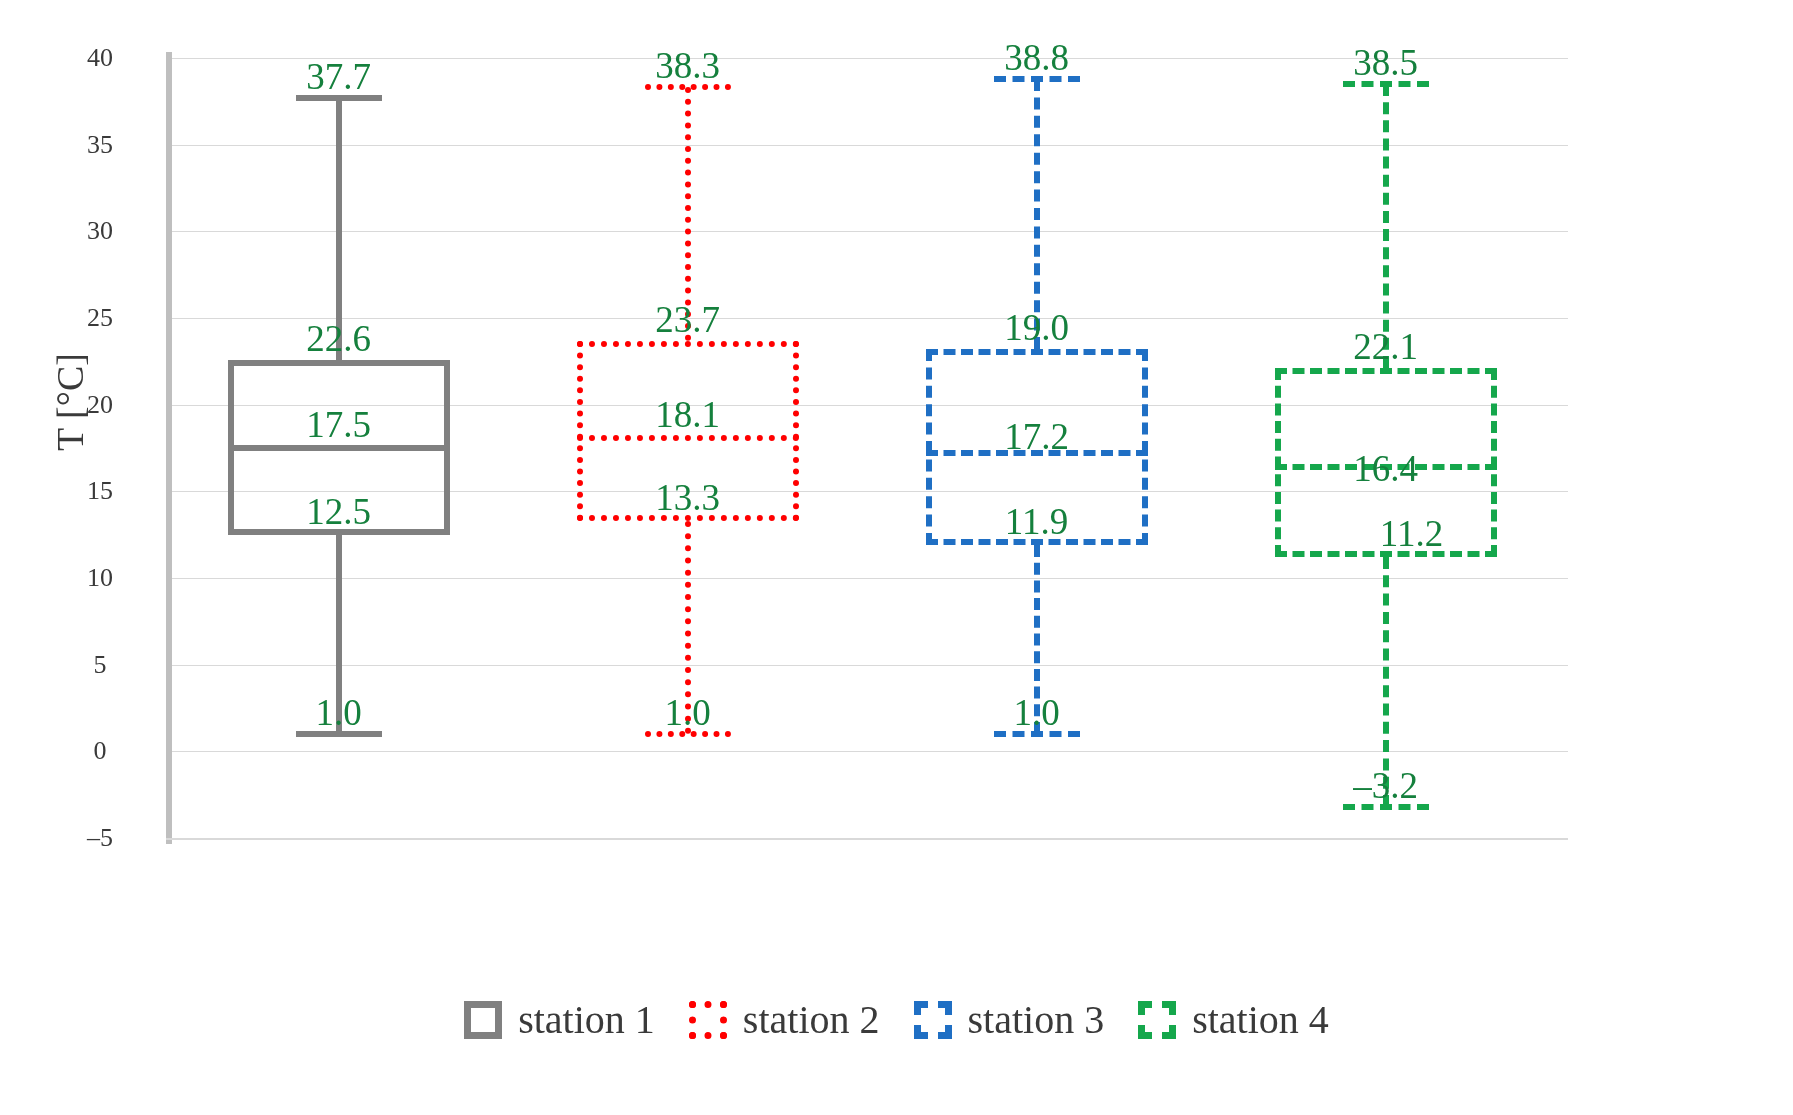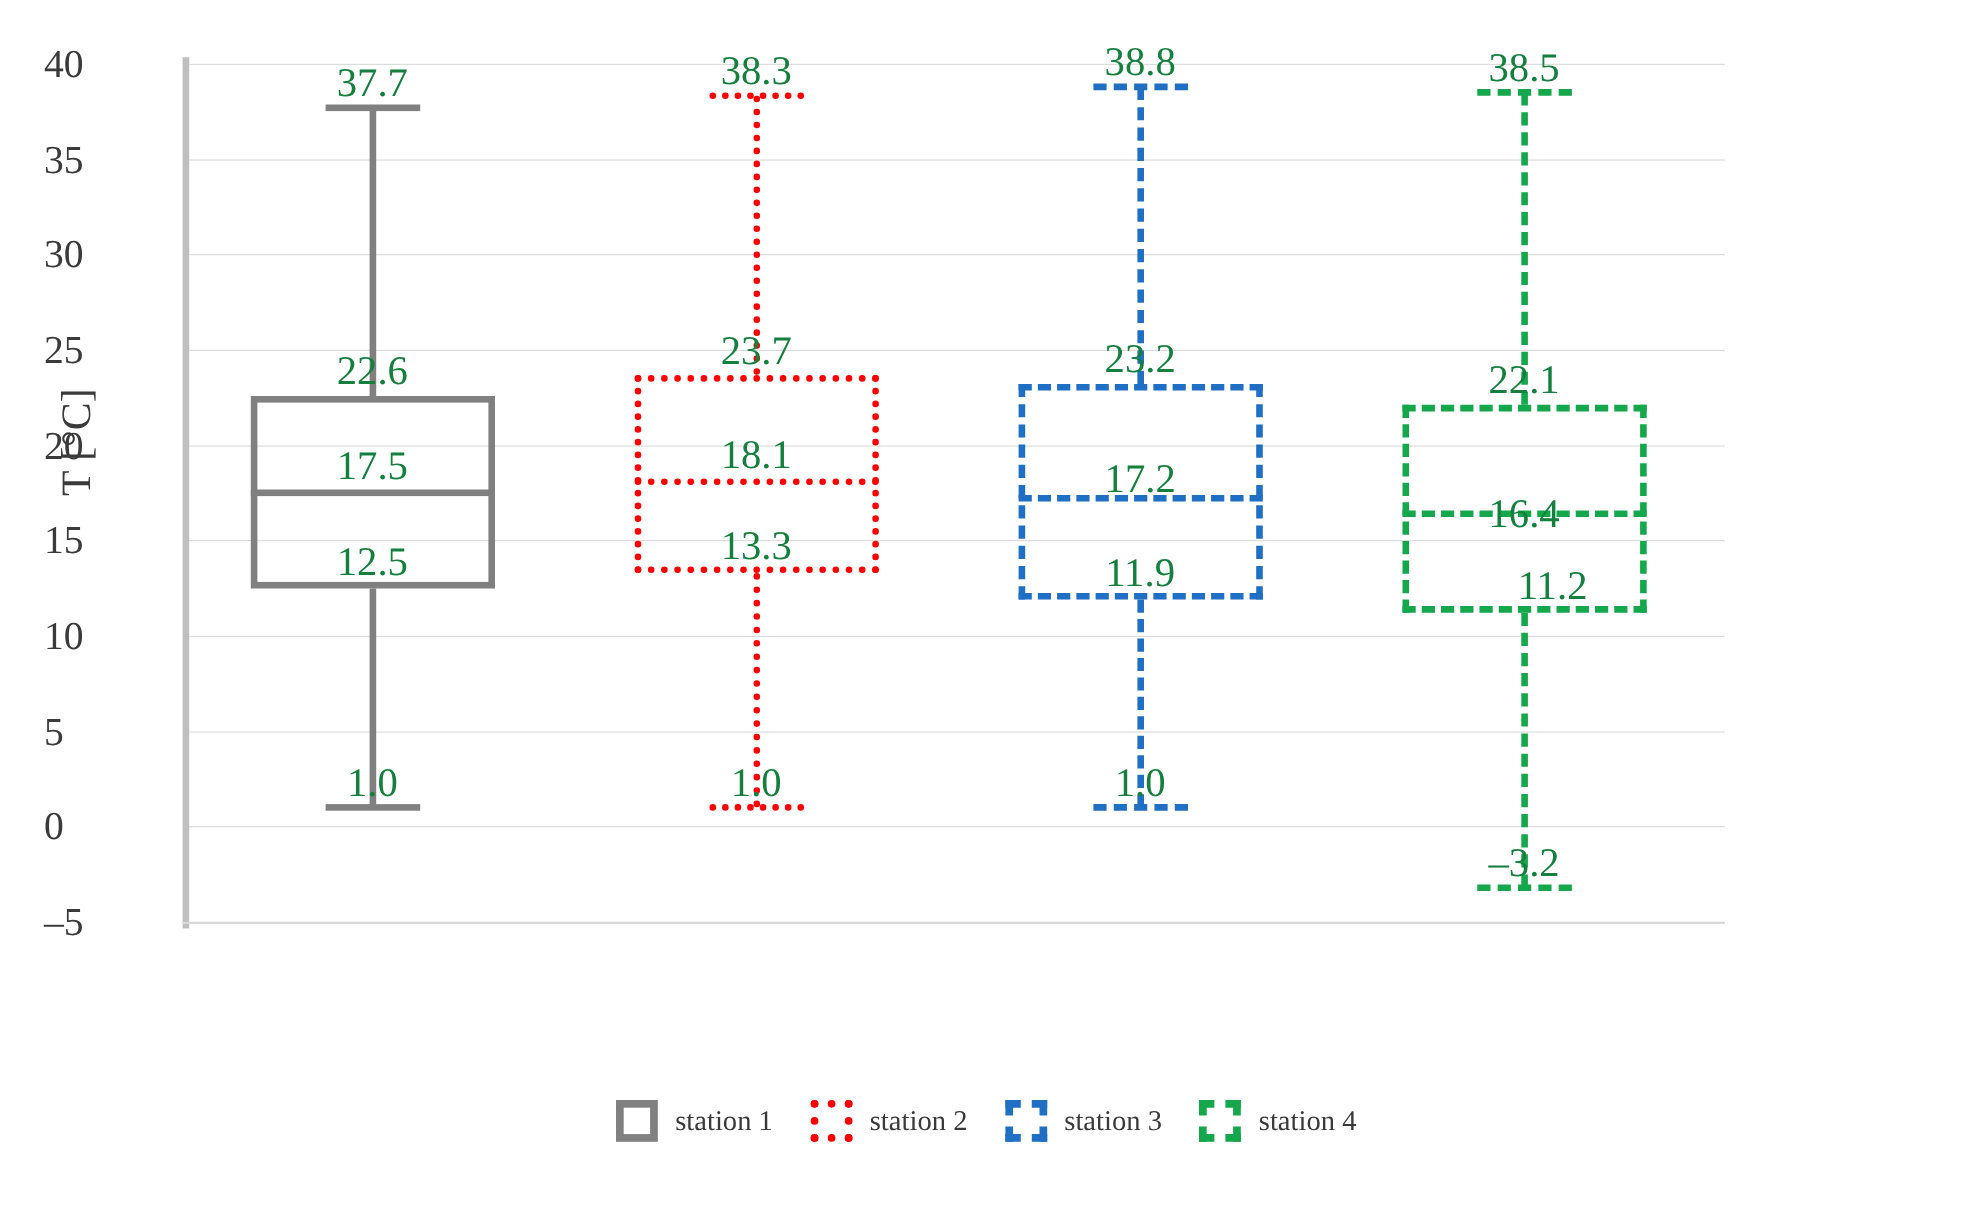--- a/index.html
+++ b/index.html
@@ -49,22 +49,22 @@
     top: 838px;
     width: 1402px;
     height: 2px;
     background: #d9d9d9;
   }
 
   .ytick {
     position: absolute;
     right: 0;
     width: 120px;
-    text-align: left;
-    font-size: 36px;
+    text-align: center;
+    font-size: 26px;
     color: #3a3a3a;
     line-height: 1;
     transform: translateY(-50%);
   }
   #ytick-wrap {
     position: absolute;
     left: 20px;
     top: 58px;
     width: 140px;
     height: 780px;
@@ -135,21 +135,21 @@
     align-items: center;
     gap: 16px;
   }
   .legend-swatch {
     width: 38px;
     height: 38px;
     box-sizing: border-box;
     background: transparent;
   }
   .legend-label {
-    font-size: 26px;
+    font-size: 40px;
     color: #3a3a3a;
     line-height: 1;
     white-space: nowrap;
   }
 </style>
 </head>
 <body>
 
 <div id="chart-root">
 
@@ -223,21 +223,21 @@
         <div class="dlabel" style="left: 166.5px; top: 279.6px;">22.6</div>
         <div class="dlabel" style="left: 166.5px; top: 366px;">17.5</div>
         <div class="dlabel" style="left: 166.5px; top: 452.667px;">12.5</div>
         <div class="dlabel" style="left: 166.5px; top: 654px;">1.0</div>
         <div class="dlabel" style="left: 515.5px; top: 7.46667px;">38.3</div>
         <div class="dlabel" style="left: 515.5px; top: 260.533px;">23.7</div>
         <div class="dlabel" style="left: 515.5px; top: 355.6px;">18.1</div>
         <div class="dlabel" style="left: 515.5px; top: 438.8px;">13.3</div>
         <div class="dlabel" style="left: 515.5px; top: 654px;">1.0</div>
         <div class="dlabel" style="left: 864.5px; top: -1.2px;">38.8</div>
-        <div class="dlabel" style="left: 864.5px; top: 269.2px;">23.2</div>
+        <div class="dlabel" style="left: 864.5px; top: 269.2px;">19.0</div>
         <div class="dlabel" style="left: 864.5px; top: 378px;">17.2</div>
         <div class="dlabel" style="left: 864.5px; top: 463.067px;">11.9</div>
         <div class="dlabel" style="left: 864.5px; top: 654px;">1.0</div>
         <div class="dlabel" style="left: 1213.5px; top: 4px;">38.5</div>
         <div class="dlabel" style="left: 1213.5px; top: 288.267px;">22.1</div>
         <div class="dlabel" style="left: 1213.5px; top: 385.067px; margin-top: 25px;">16.4</div>
         <div class="dlabel" style="left: 1213.5px; top: 475.2px; margin-left: 26px;">11.2</div>
         <div class="dlabel" style="left: 1213.5px; top: 726.8px;">–3.2</div>
       </div>
   </div>

